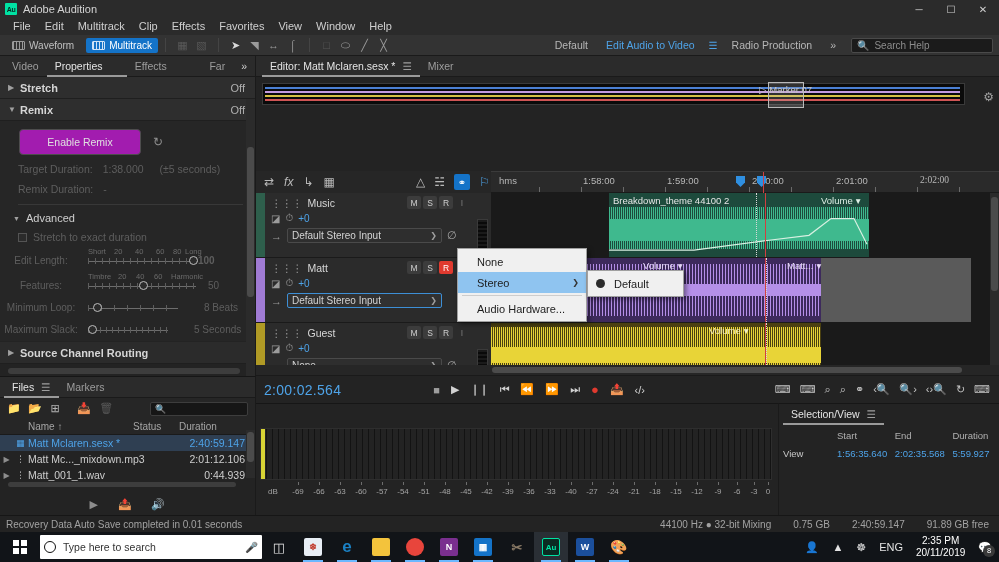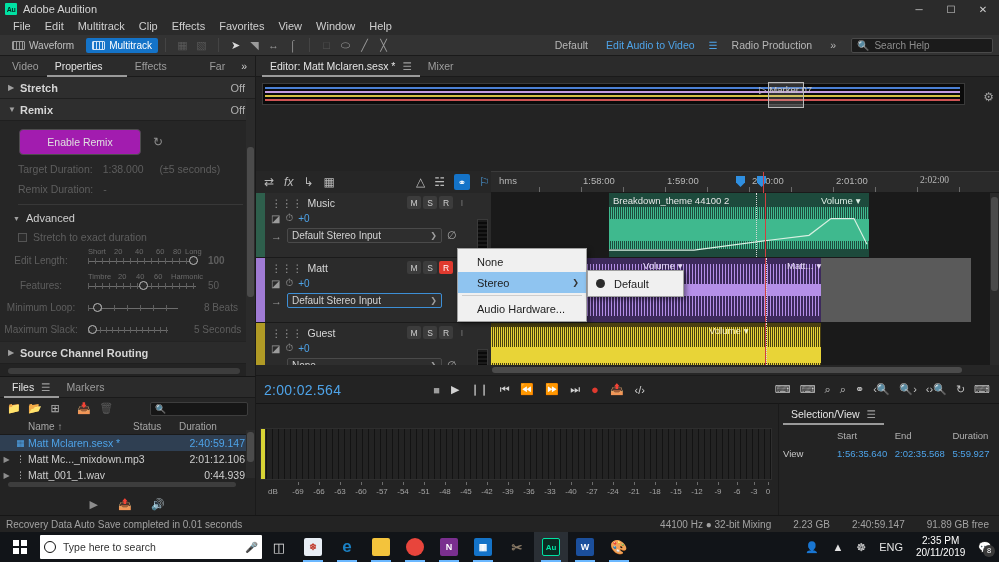--- a/index.html
+++ b/index.html
@@ -392,21 +392,21 @@
             <div class="sl-scale" style="left:0;">Short</div>
             <div class="sl-scale" style="left:26px;">20</div>
             <div class="sl-scale" style="left:47px;">40</div>
             <div class="sl-scale" style="left:68px;">60</div>
             <div class="sl-scale" style="left:85px;">80</div>
             <div class="sl-scale" style="left:97px;">Long</div>
             <div class="sl-line" style="width:110px;"></div>
             <div class="sl-ticks" style="width:110px;"></div>
             <div class="sl-knob" style="left:101px;"></div>
           </div>
-          <div class="sl-val" style="margin-left:10px;font-weight:bold;">100</div>
+          <div class="sl-val" style="font-weight:bold;">100</div>
         </div>
 
         <div style="display:flex;align-items:flex-end;margin:14px 0 0 0;">
           <div class="slider-label" style="width:82px;">Features:</div>
           <div class="sl-track" style="width:110px;margin-left:6px;position:relative;">
             <div class="sl-scale" style="left:0;">Timbre</div>
             <div class="sl-scale" style="left:30px;">20</div>
             <div class="sl-scale" style="left:48px;">40</div>
             <div class="sl-scale" style="left:66px;">60</div>
             <div class="sl-scale" style="left:83px;">Harmonic</div>
@@ -851,21 +851,21 @@
     <div class="ctx-item">
       <span class="radio-dot"></span>
       <span>Default</span>
     </div>
   </div>
 
   <div class="statusbar">
     <span class="sb-left">Recovery Data Auto Save completed in 0.01 seconds</span>
     <span class="sb-right">
       <span>44100 Hz ● 32-bit Mixing</span>
-      <span>2.23 GB</span>
+      <span>0.75 GB</span>
       <span>2:40:59.147</span>
       <span>91.89 GB free</span>
     </span>
   </div>
 
   <div class="taskbar">
     <div class="startbtn">
       <span class="winlogo">
           <i></i>
           <i></i>

